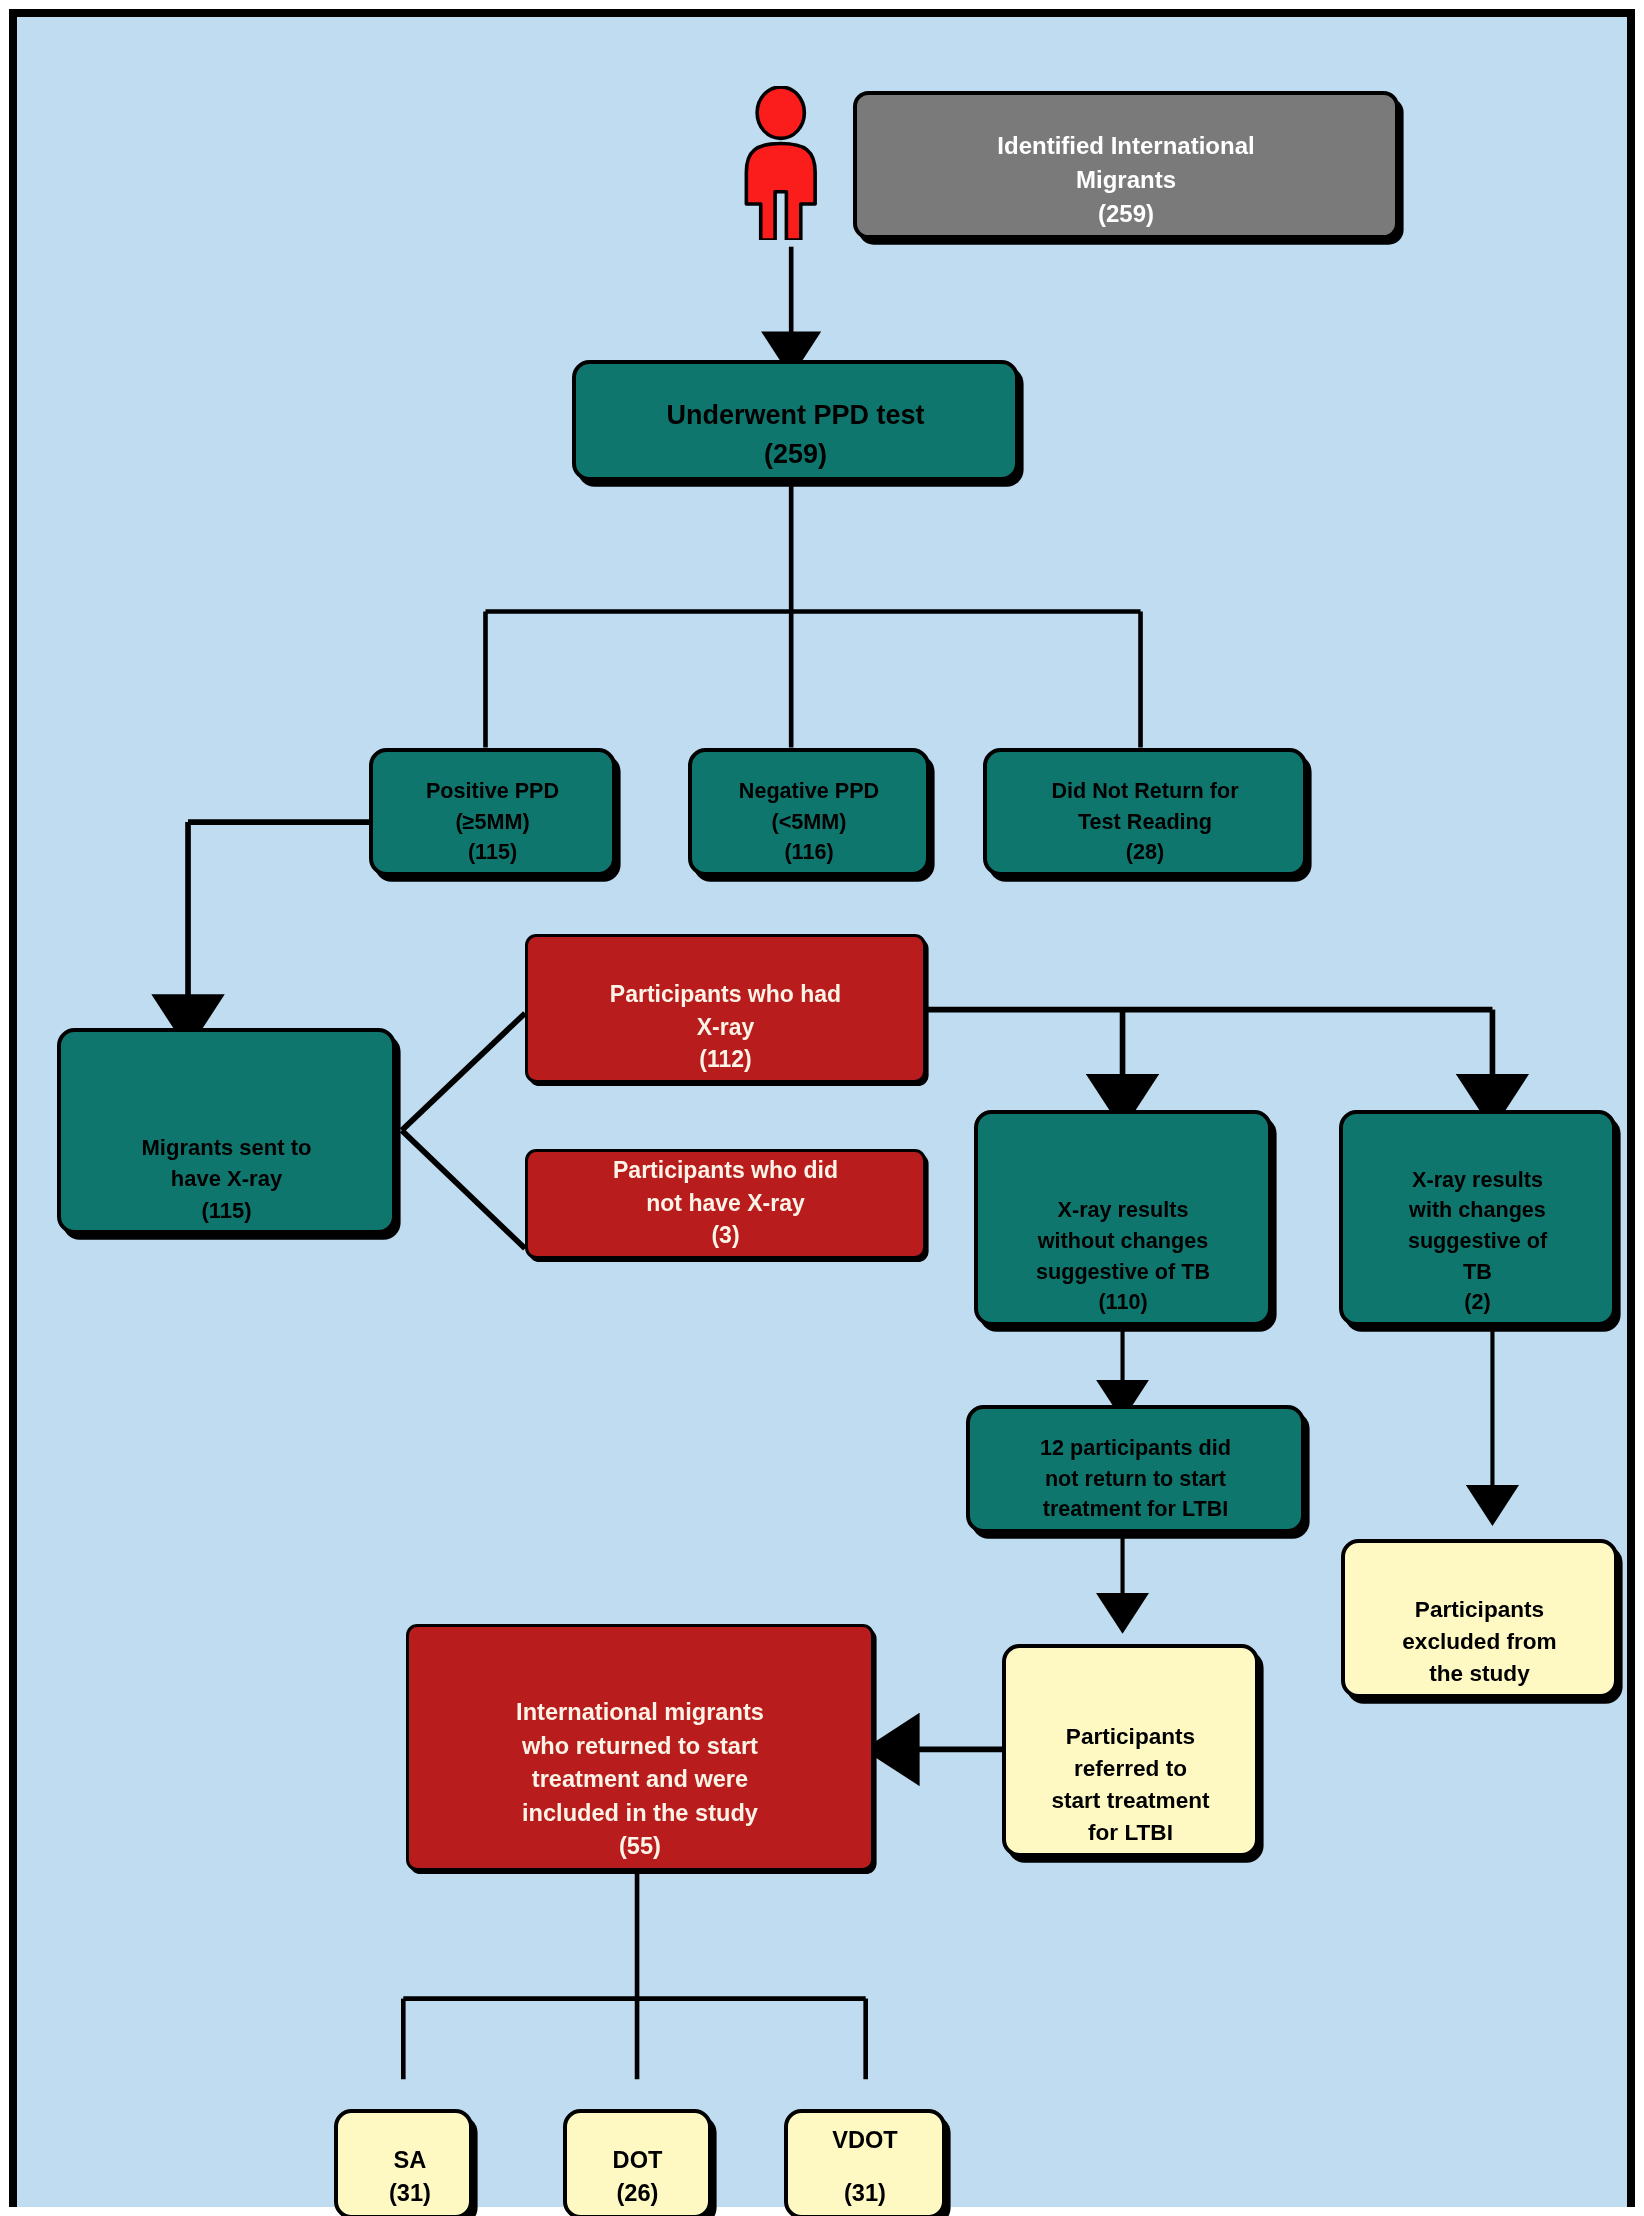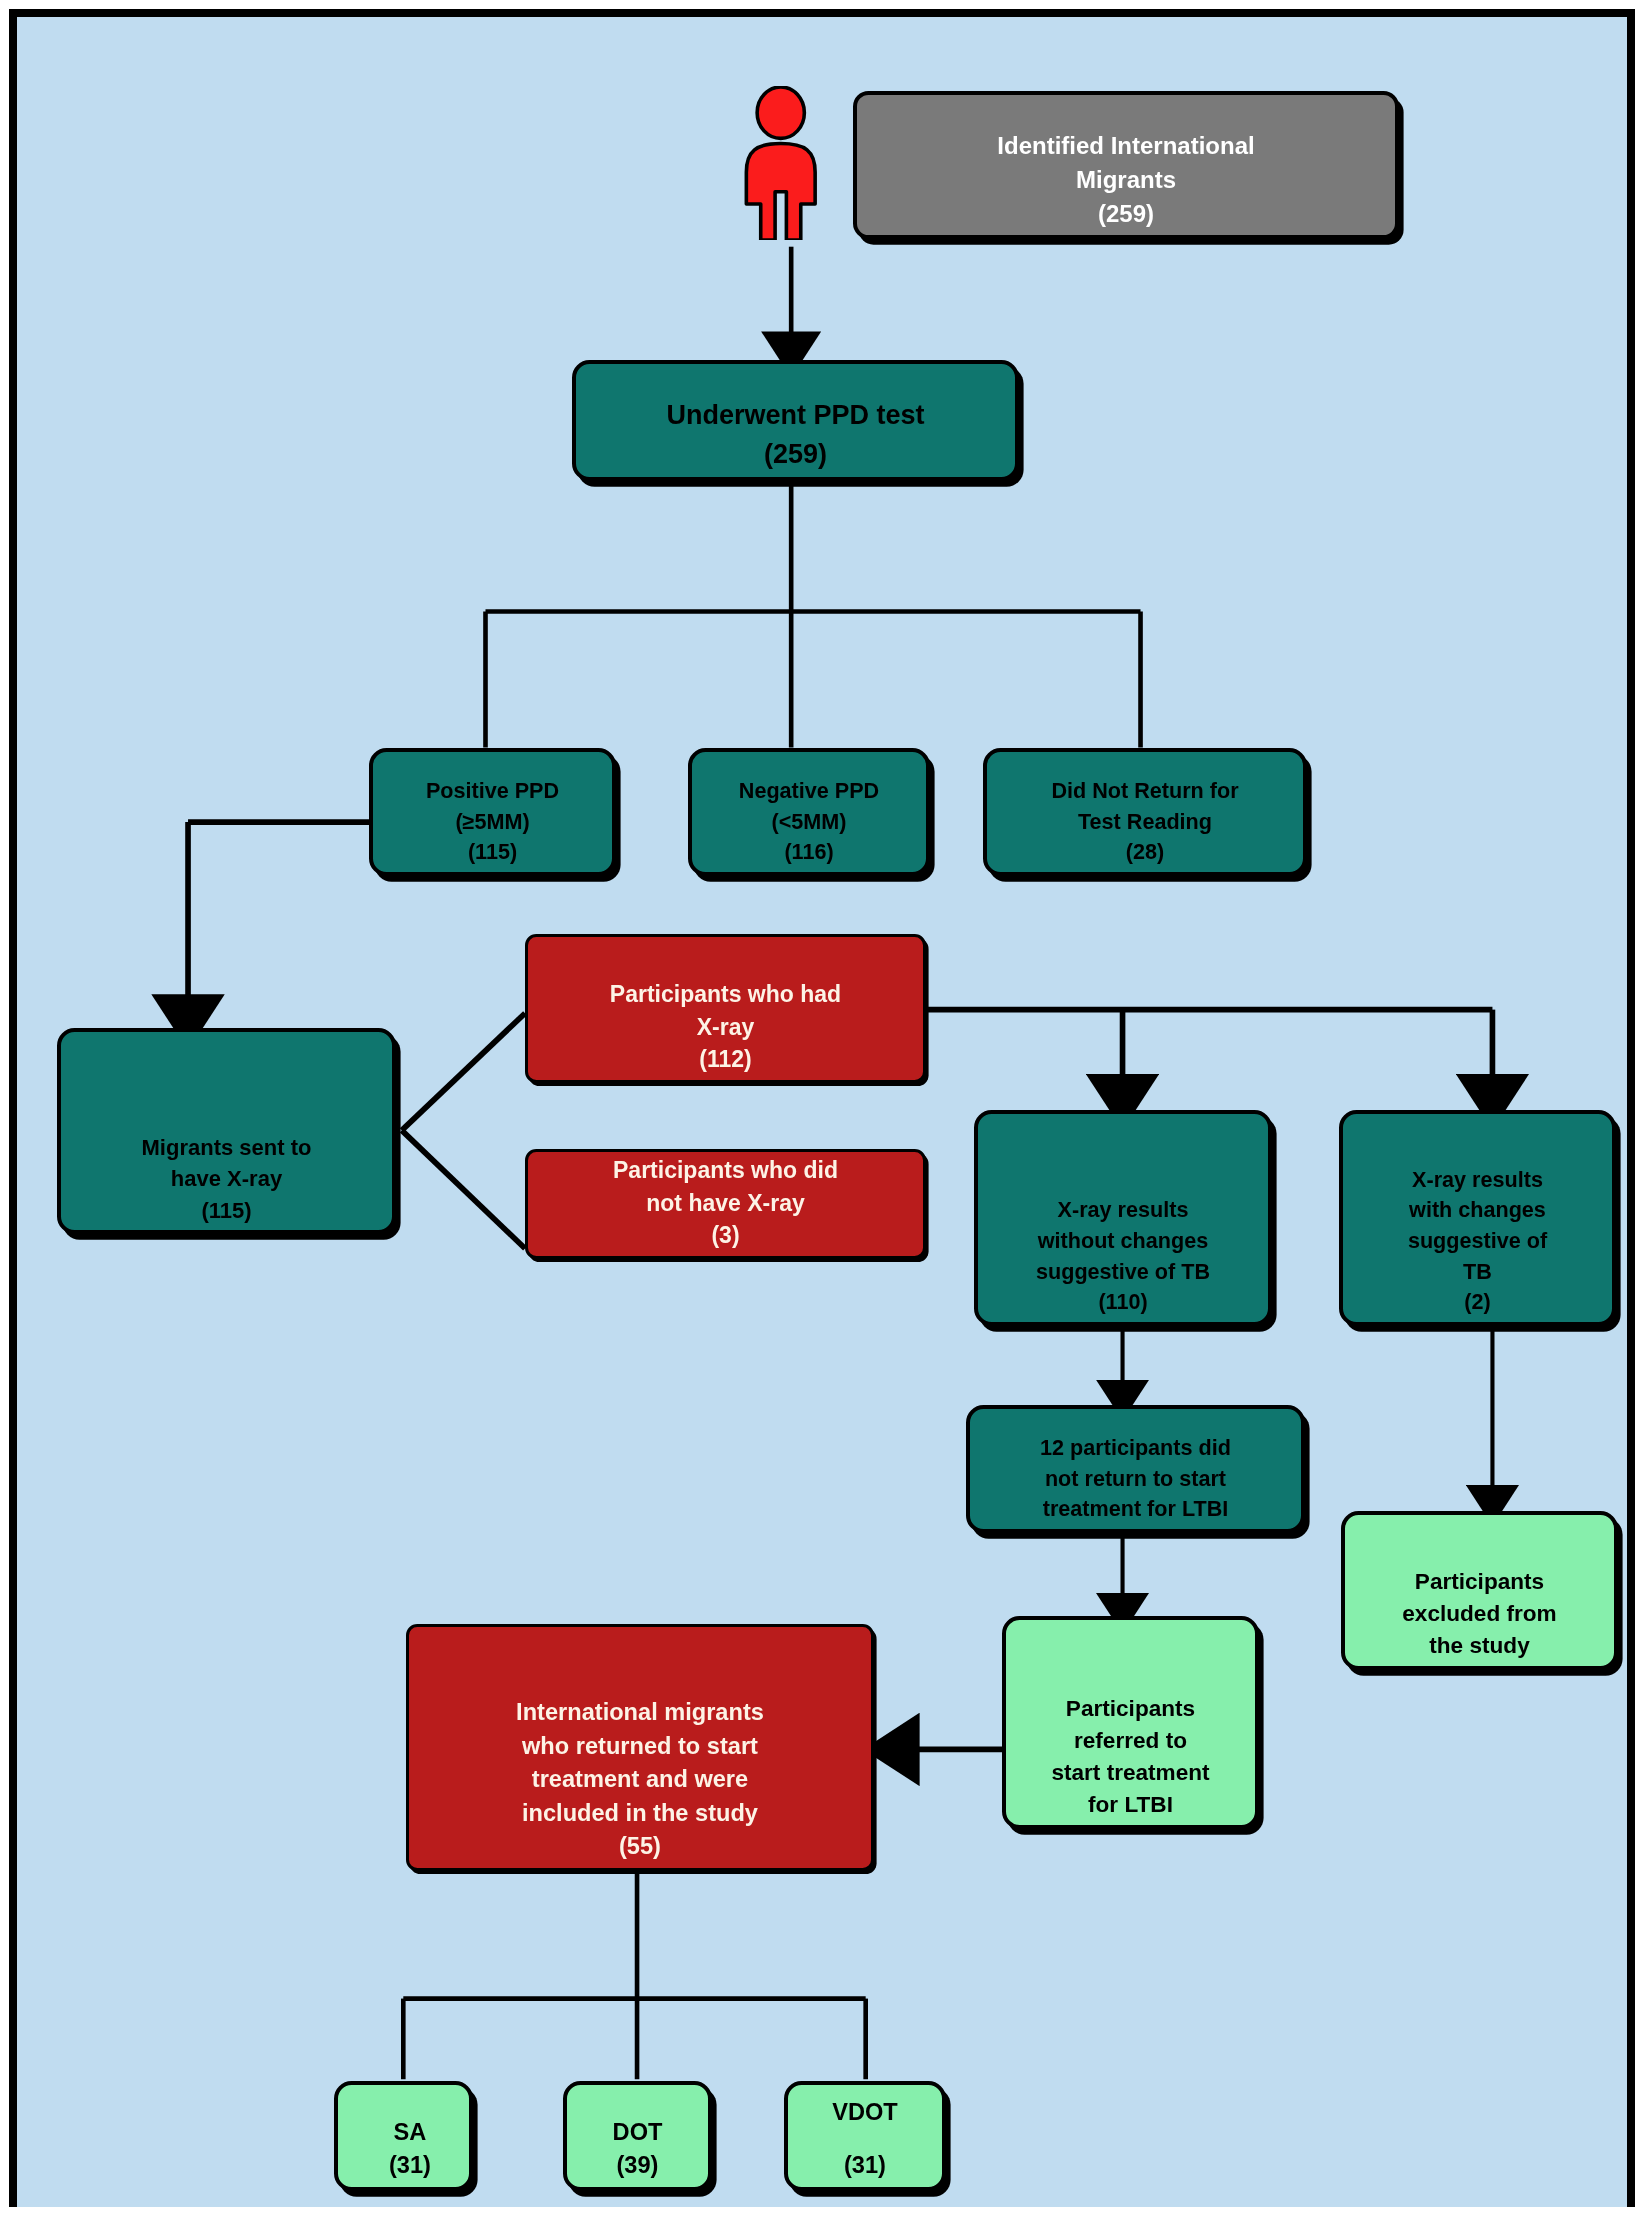--- a/index.html
+++ b/index.html
@@ -50,21 +50,21 @@
     font-weight:bold;
     line-height:1.42;
     padding:4.1px 7.2px;
     box-shadow:5.1px 6.2px 0 -0.5px rgba(0,0,0,1);
   }
   .node .ln{display:block;width:100%;}
 
   .grey{background:#0f766e;color:#000000;}
   .darkgrey{background:#7a7a7a;color:#ffffff;}
   .orange{background:#b91c1c;color:#fdf3e6;border-radius:11.3px;}
-  .green{background:#86efac;color:#000000;}
+  .green{background:#fef9c3;color:#000000;margin-top:28px;}
 
   
   #person{
     position:absolute;
     left:736px; top:86px;
     width:90px; height:154px;
   }
 </style>
 </head>
 <body>
@@ -233,21 +233,21 @@
       <span class="ln">(55)</span>
     </div>
 
     <div class="node green" style="left:334px;top:2081px;width:139px;height:110px;font-size:23.6px;padding-left:20px;">
       <span class="ln">SA</span>
       <span class="ln">(31)</span>
     </div>
 
     <div class="node green" style="left:563px;top:2081px;width:149px;height:110px;font-size:23.6px;">
       <span class="ln">DOT</span>
-      <span class="ln">(39)</span>
+      <span class="ln">(26)</span>
     </div>
 
     <div class="node green" style="left:784px;top:2081px;width:162px;height:110px;font-size:23.6px;gap:20px;">
       <span class="ln">VDOT</span>
       <span class="ln">(31)</span>
     </div>
 
   </div>
 </div>
 

